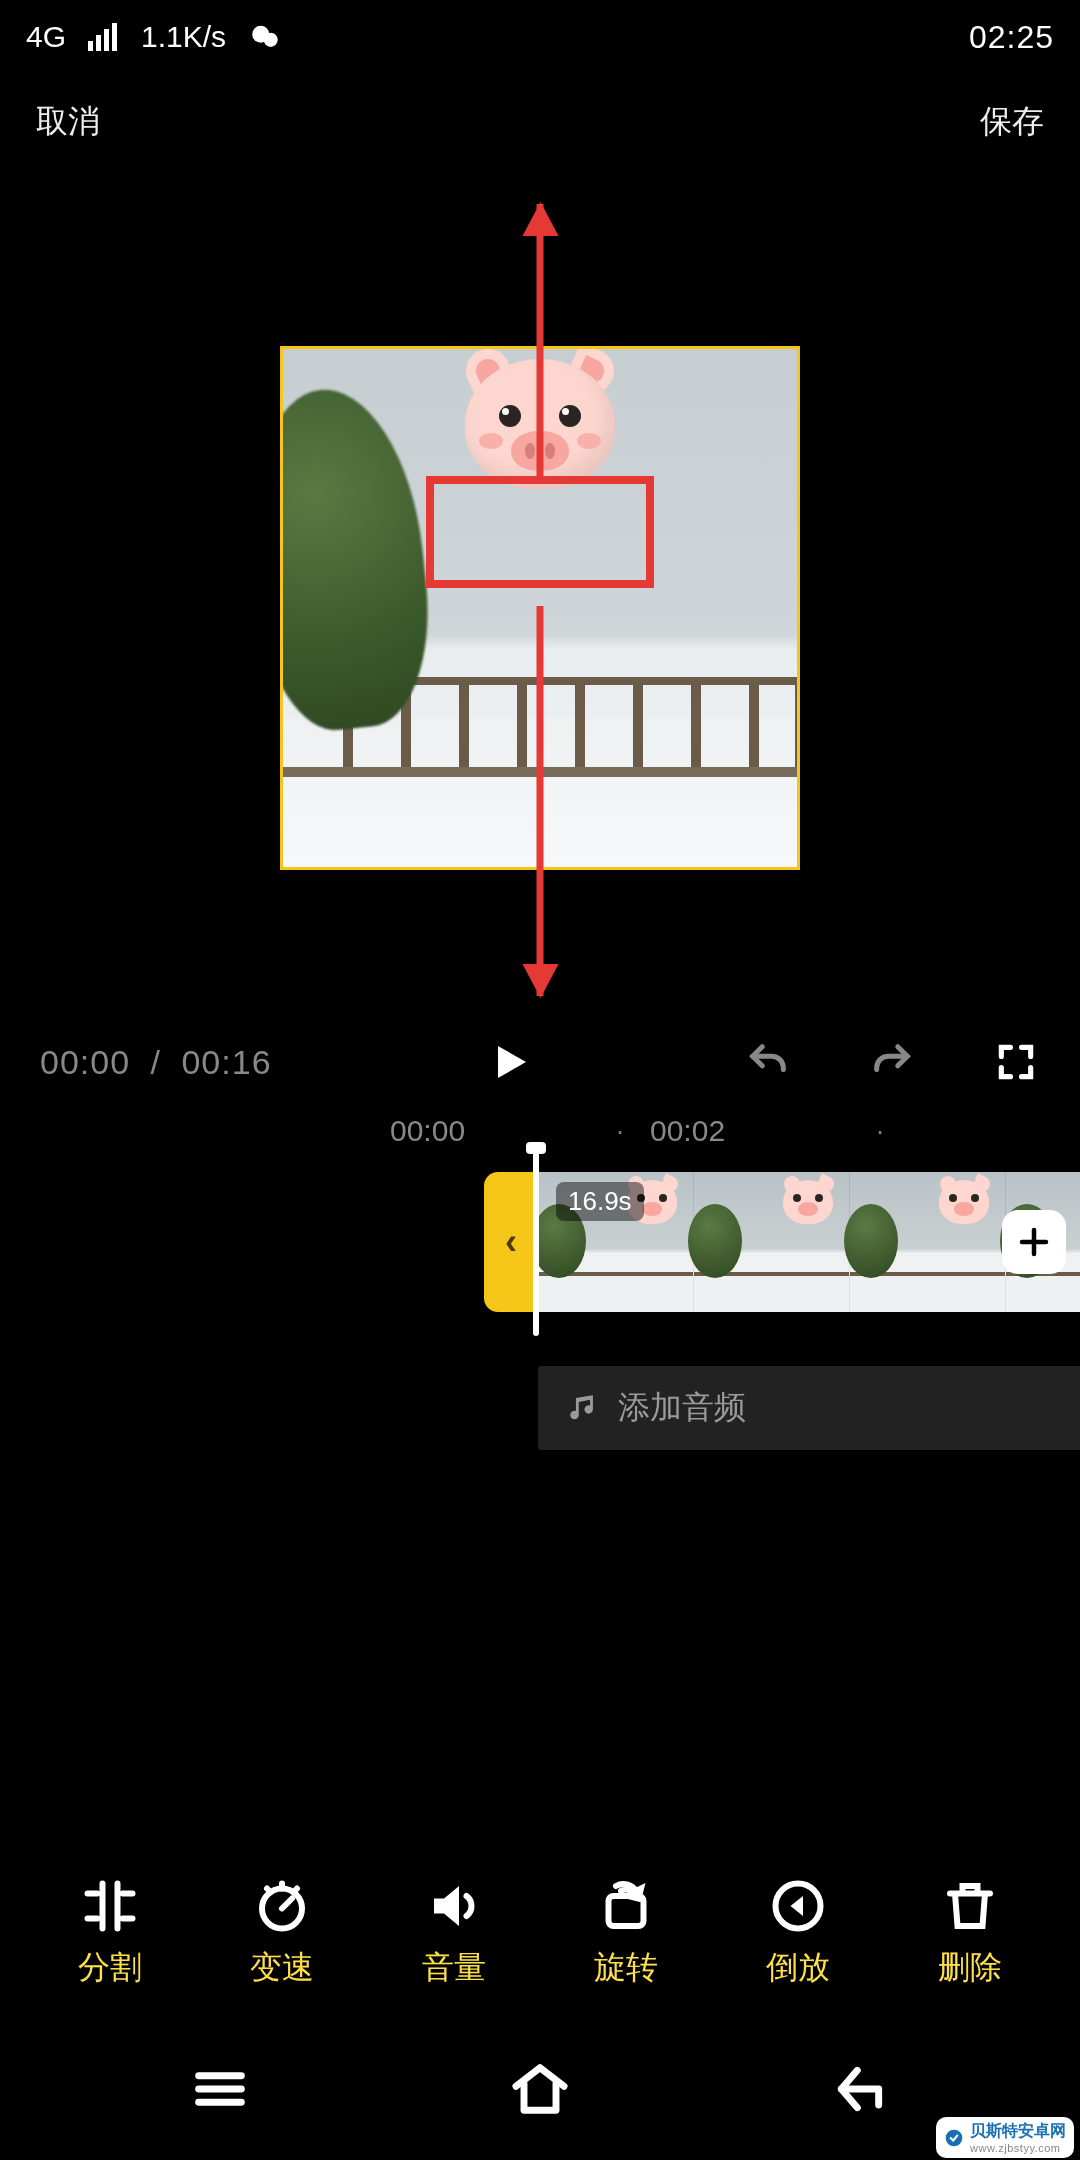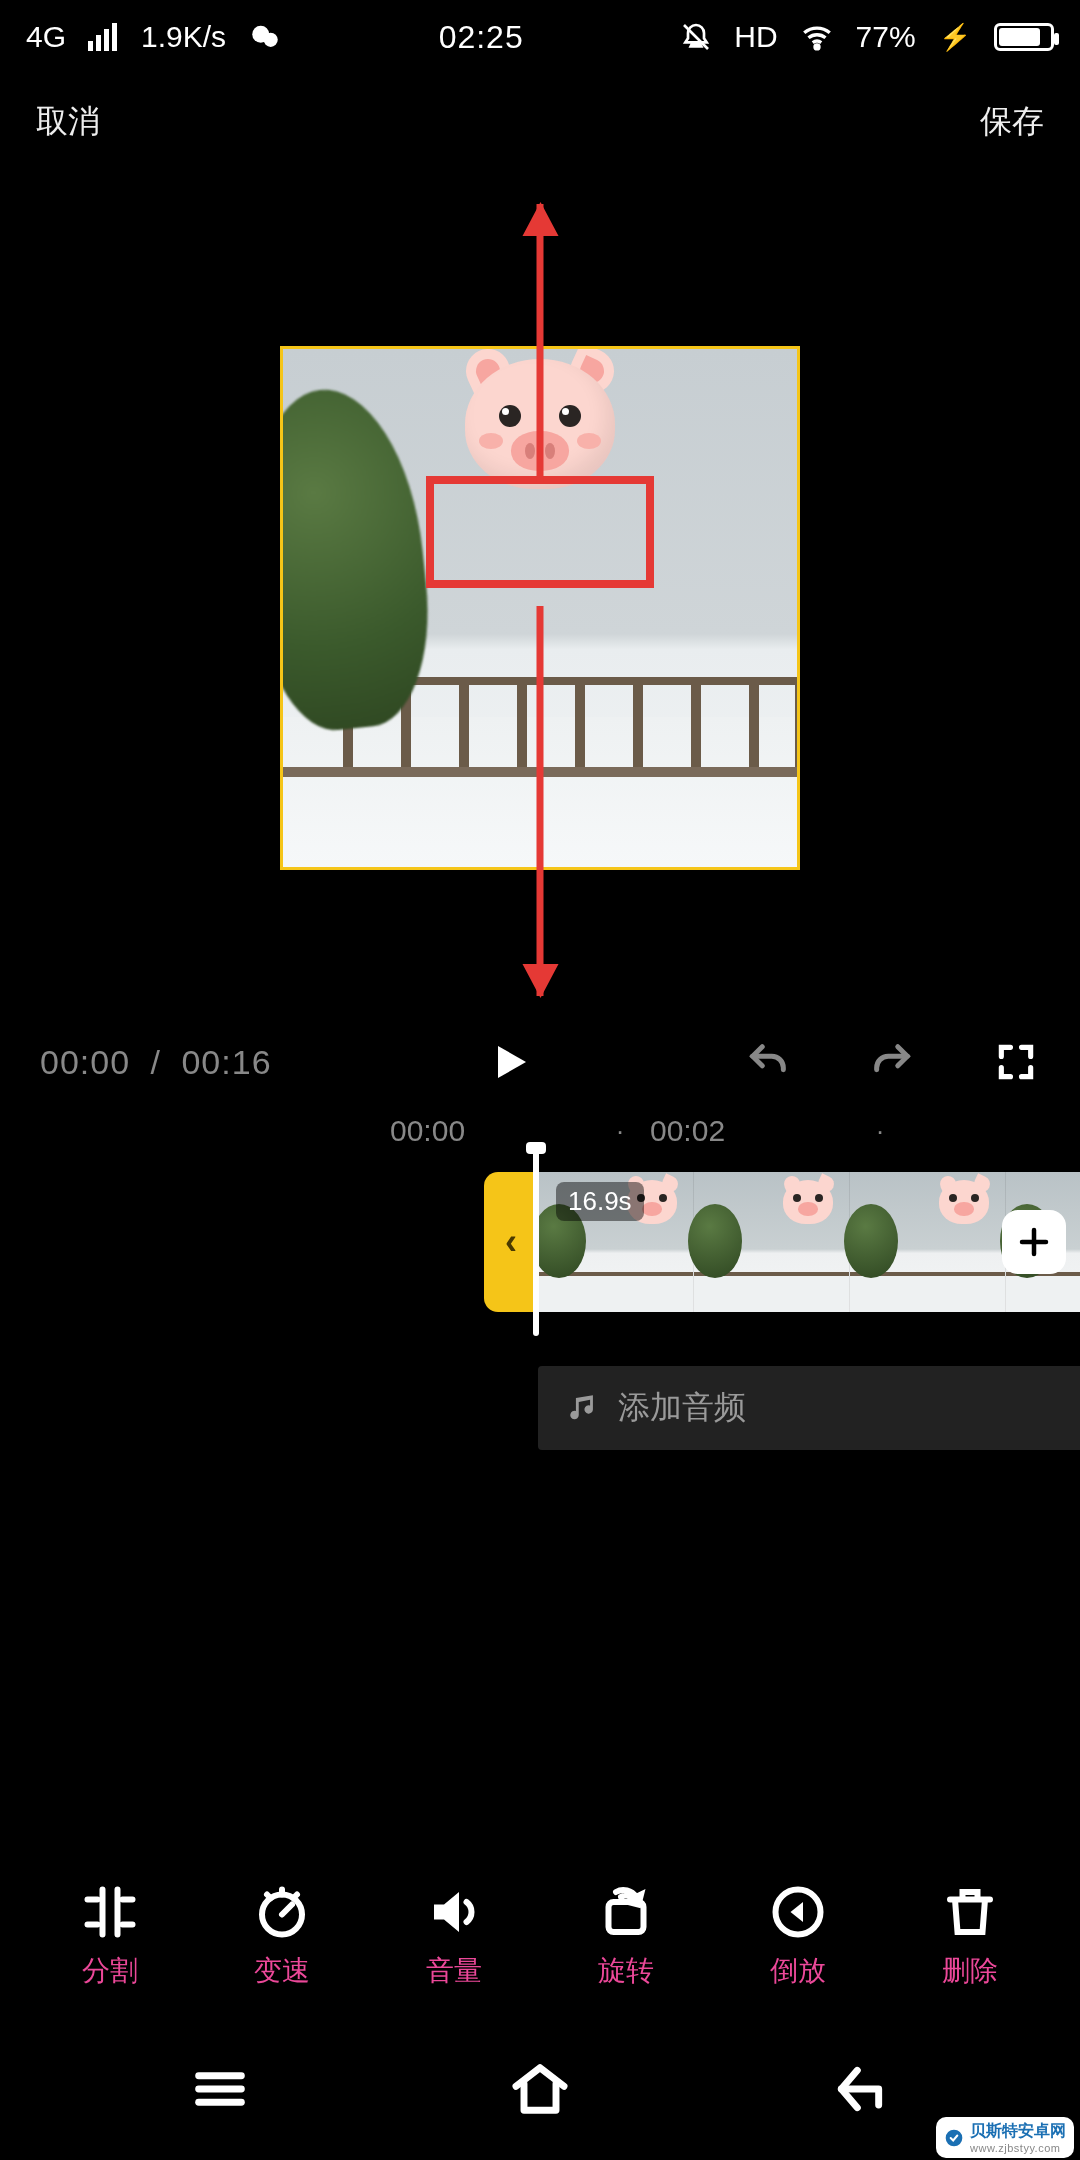--- a/index.html
+++ b/index.html
@@ -91,21 +91,21 @@
   .mini-pig .y.l{left:10px;} .mini-pig .y.r{right:10px;}
   .add-btn { position:absolute; right:14px; top:50%; transform:translateY(-50%); width:64px; height:64px; background:#fff; border-radius:16px; display:flex; align-items:center; justify-content:center; z-index:3; }
   .playhead { position:absolute; left:533px; top:-26px; width:6px; height:190px; background:#fff; border-radius:3px; z-index:5; }
   .playhead::before{content:"";position:absolute;top:-4px;left:50%;transform:translateX(-50%);width:20px;height:12px;background:#fff;border-radius:4px;}
 
   
   .audio-row { margin:34px 0 0 538px; height:84px; background:#222; display:flex; align-items:center; gap:18px; padding-left:28px; color:#9a9a9a; font-size:32px; border-radius:4px 0 0 4px; }
 
   
   .tools { position:absolute; left:0; right:0; bottom:170px; display:flex; justify-content:space-around; padding:0 24px; }
-  .tool { display:flex; flex-direction:column; align-items:center; gap:10px; color:#ec4899; font-size:28px; }
+  .tool { display:flex; flex-direction:column; align-items:center; gap:10px; color:#fde047; font-size:32px; }
   .tool svg { width:60px; height:60px; }
 
   
   .nav { position:absolute; left:0; right:0; bottom:14px; height:110px; display:flex; justify-content:space-around; align-items:center; padding:0 60px; }
   .nav svg { width:64px; height:64px; }
 
   
   .wm { position:absolute; right:6px; bottom:2px; background:#fff; color:#1a6fb3; font-size:16px; padding:4px 8px; border-radius:10px; display:flex; align-items:center; gap:6px; }
   .wm b { color:#1a6fb3; font-weight:700; }
   .wm small{ display:block; color:#888; font-size:11px; letter-spacing:0.5px;}
@@ -115,45 +115,27 @@
 
 <div class="status-bar">
   <div class="sb-left">
     <span>4G</span>
     <span class="sig-bars">
         <span></span>
         <span></span>
         <span></span>
         <span></span>
       </span>
-    <span>1.9K/s</span>
+    <span>1.1K/s</span>
     <svg viewBox="0 0 24 24" width="34" height="34" fill="#fff">
         <circle cx="9" cy="10" r="6"></circle>
         <circle cx="16" cy="14" r="5"></circle>
       </svg>
   </div>
   <div class="sb-center">02:25</div>
-  <div class="sb-right">
-    <svg viewBox="0 0 24 24" width="32" height="32" fill="none" stroke="#fff" stroke-width="2">
-        <path d="M15 17H9l-1 2h8zM18 13V9a6 6 0 10-12 0v4l-2 3h16z"></path>
-        <line x1="3" y1="3" x2="21" y2="21"></line>
-      </svg>
-    <span>HD</span>
-    <svg class="wifi" viewBox="0 0 24 24" fill="none" stroke="#fff" stroke-width="2.4">
-        <path d="M3 9a14 14 0 0118 0"></path>
-        <path d="M6 12.5a9.5 9.5 0 0112 0"></path>
-        <path d="M9 16a5 5 0 016 0"></path>
-        <circle cx="12" cy="19" r="1.4" fill="#fff"></circle>
-      </svg>
-    <span>77%</span>
-    <span class="bolt">⚡</span>
-    <span class="batt">
-        <span class="batt-fill"></span>
-      </span>
-  </div>
 </div>
 
 <div class="top-bar">
   <div class="btn">取消</div>
   <div class="btn">保存</div>
 </div>
 
 <div class="preview-wrap">
   <div class="preview">
     <div class="video-frame">

